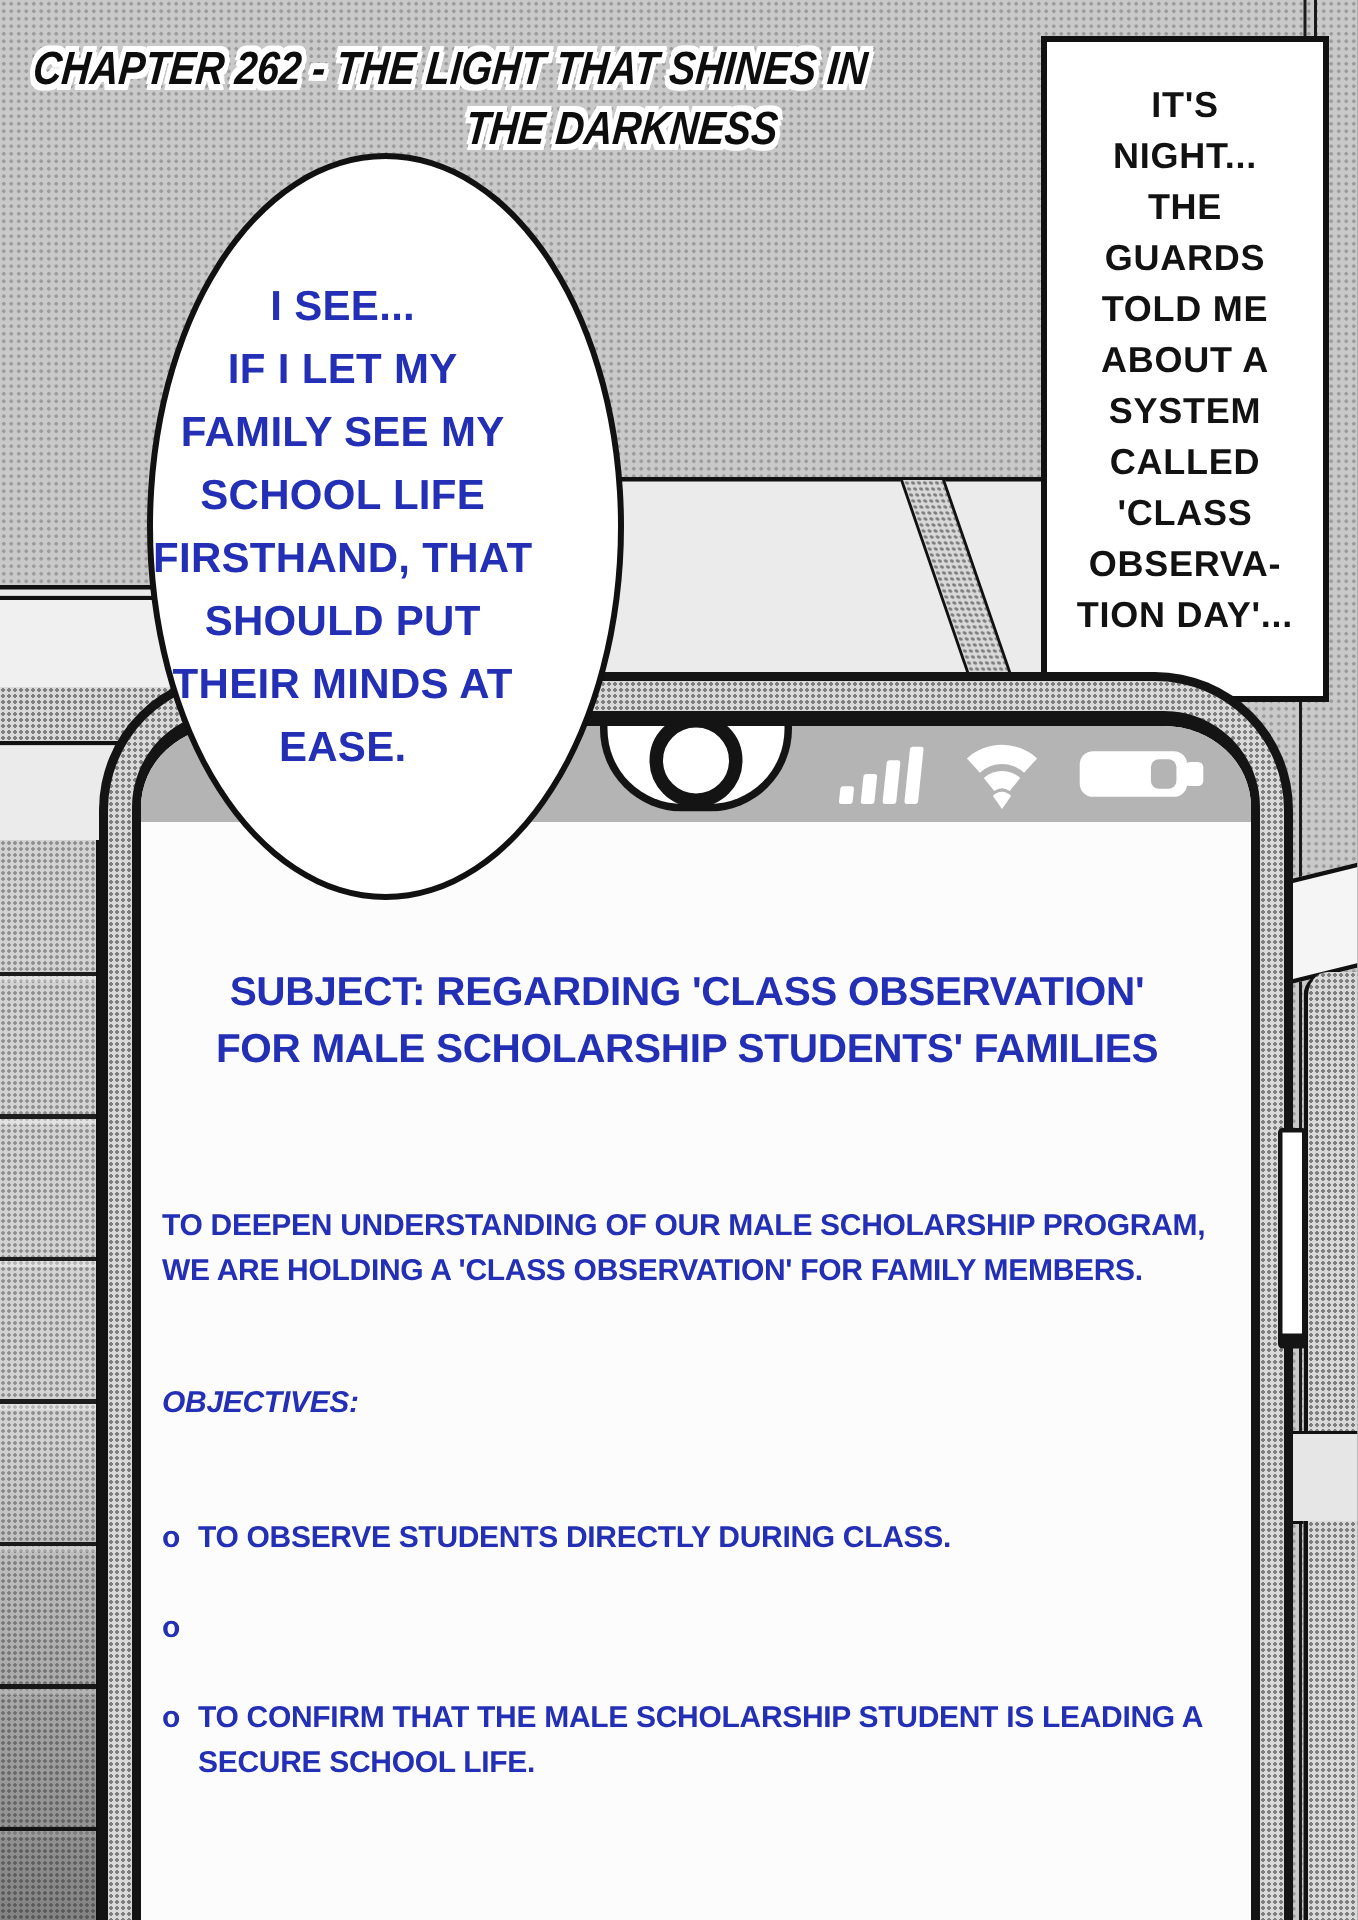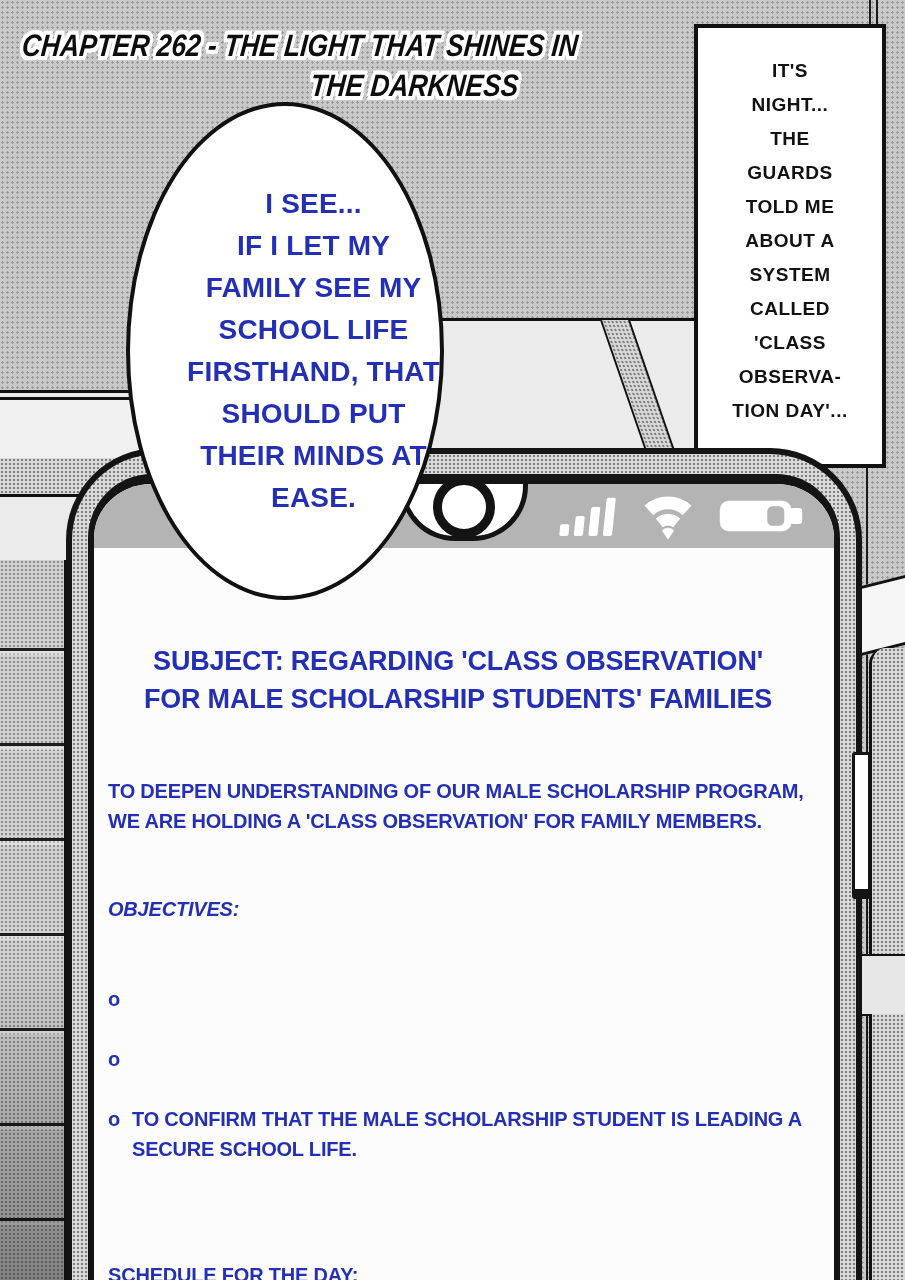--- a/index.html
+++ b/index.html
@@ -48,29 +48,29 @@
                 -3px 4px 0 #fff,3px 4px 0 #fff,-3px -4px 0 #fff,3px -4px 0 #fff;
   }
   .chapter-title .l1{text-align:left;}
   .chapter-title .l2{text-align:right;}
   
   .narration{
     position:absolute;left:694px;top:24px;width:184px;height:410px;
     background:#fff;border:4px solid #111;
     display:flex;justify-content:center;
     text-align:center;color:#121212;
-    font-weight:bold;font-size:19px;line-height:34px;letter-spacing:.5px;
+    font-weight:bold;font-size:24px;line-height:34px;letter-spacing:.5px;
     padding-top:26px;box-sizing:content-box;
     white-space:pre-line;
   }
   
   .bubble{
-    position:absolute;left:126px;top:102px;width:310px;height:490px;
+    position:absolute;left:98px;top:102px;width:310px;height:490px;
     background:#fff;border:4px solid #111;border-radius:50%;
-    display:flex;align-items:center;justify-content:flex-end;
+    display:flex;align-items:center;justify-content:flex-start;
     z-index:4;
   }
   .bubble-text{
     text-align:center;font-weight:bold;font-size:28px;line-height:42px;
     white-space:pre-line;letter-spacing:.2px;
   }
   
   .phone{position:absolute;left:66px;top:448px;width:796px;height:900px;background:#141414;border-radius:92px 92px 0 0;z-index:2;}
   .bezel{position:absolute;left:6px;right:6px;top:6px;bottom:0;border-radius:86px 86px 0 0;}
   .screen{
@@ -87,21 +87,21 @@
   }
   .camera{width:44px;height:44px;border:9px solid #141414;border-radius:50%;background:#fff;margin:2px auto 0;}
   .power-button{
     position:absolute;left:786px;top:304px;width:13px;height:134px;
     background:#fff;border:3px solid #141414;border-bottom:10px solid #141414;border-radius:3px;
   }
   
   .email{padding:76px 26px 0 14px;white-space:pre-line;}
   .email-subject{
     text-align:center;font-weight:bold;font-size:27px;line-height:38px;
-    margin-bottom:10px;letter-spacing:-.2px;
+    margin-bottom:36px;letter-spacing:-.2px;
   }
   .email-body{font-weight:bold;font-size:20px;line-height:30px;letter-spacing:-.2px;}
   .para{margin-bottom:28px;}
   .heading{margin-bottom:30px;font-style:italic;}
   .heading-tight{margin-bottom:0;}
   .bullet-row{display:flex;align-items:flex-start;}
   .bullet-glyph{width:24px;flex:0 0 24px;font-weight:bold;}
   .list-gap{height:36px;}
   .blue{color:#232fb4;}
 </style>
@@ -163,20 +163,21 @@
 
       <div class="email">
         <div class="email-subject blue">SUBJECT: REGARDING 'CLASS OBSERVATION'
 FOR MALE SCHOLARSHIP STUDENTS' FAMILIES</div>
         <div class="email-body blue">
           <div class="para">TO DEEPEN UNDERSTANDING OF OUR MALE SCHOLARSHIP PROGRAM,
 WE ARE HOLDING A 'CLASS OBSERVATION' FOR FAMILY MEMBERS.</div>
           <div class="heading">OBJECTIVES:</div>
           <div class="bullet-row">
             <span class="bullet-glyph">o</span>
+            <span>TO OBSERVE STUDENTS DIRECTLY DURING CLASS.</span>
           </div>
           <div class="bullet-row">
             <span class="bullet-glyph">o</span>
           </div>
           <div class="bullet-row">
             <span class="bullet-glyph">o</span>
             <span>TO CONFIRM THAT THE MALE SCHOLARSHIP STUDENT IS LEADING A
 SECURE SCHOOL LIFE.</span>
           </div>
           <div class="list-gap"></div>

